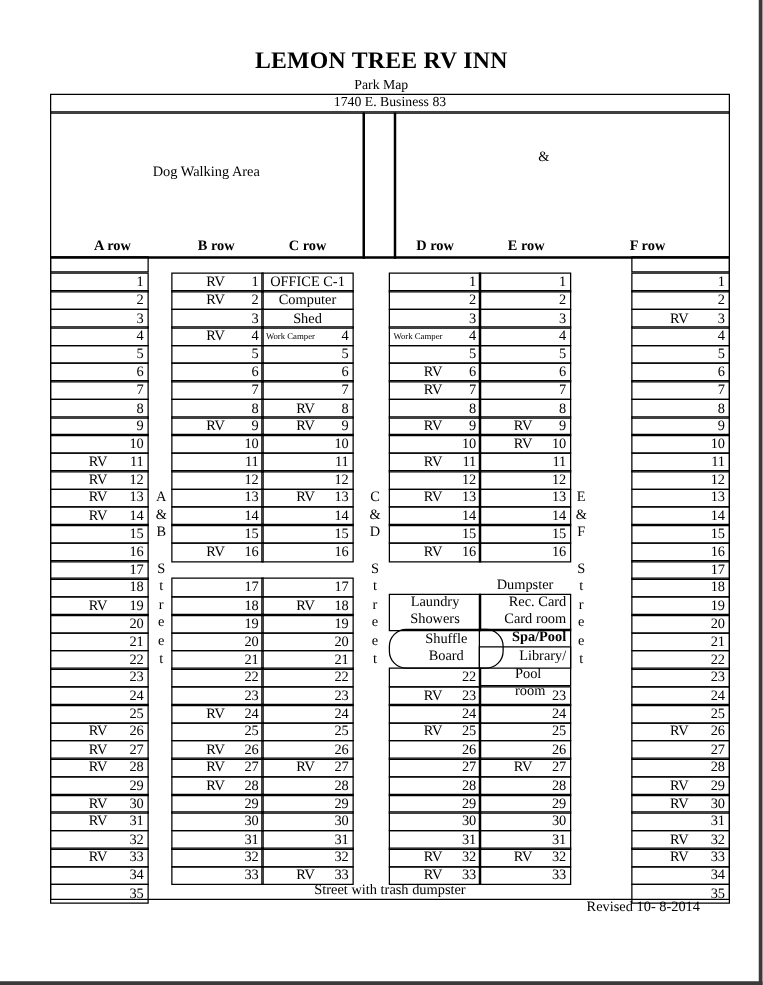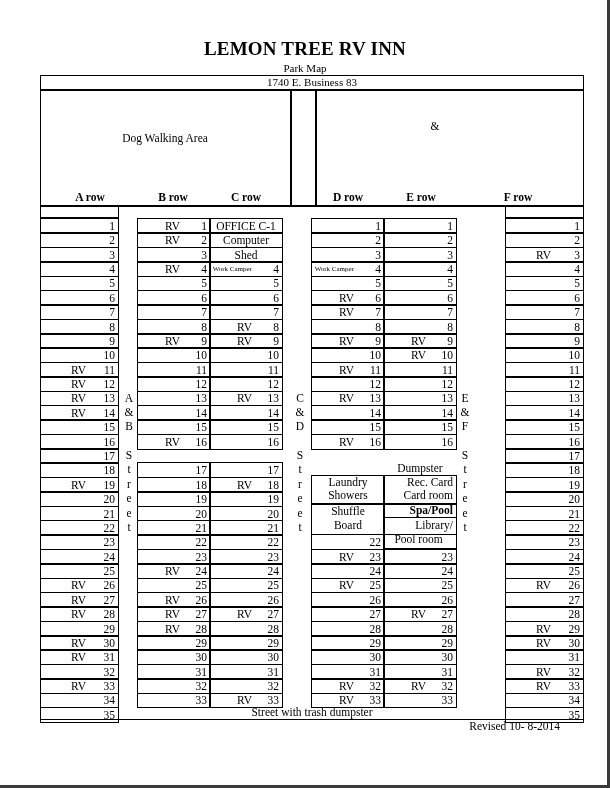--- a/index.html
+++ b/index.html
@@ -709,26 +709,26 @@
 
 <div class="lbl" style="left:385px;width:70px;top:462px;">Dumpster</div>
 <div class="box" style="left:311px;top:475px;width:74px;height:30px;">
   <div style="text-align:center;font-size:11.5px;line-height:13px;">Laundry</div>
   <div style="text-align:center;font-size:11.5px;line-height:13px;">Showers</div>
 </div>
 <div class="box" style="left:383px;top:475px;width:74px;height:30px;">
   <div style="text-align:right;padding-right:3px;font-size:11.5px;line-height:13px;">Rec. Card</div>
   <div style="text-align:right;padding-right:3px;font-size:11.5px;line-height:13px;">Card room</div>
 </div>
-<div class="box" style="left:311px;top:503px;width:74px;height:32px;">
+<div class="box" style="left:311px;top:503px;width:92px;height:32px;border-radius:14px;">
   <div style="text-align:center;font-size:11.5px;line-height:14px;">Shuffle</div>
   <div style="text-align:center;font-size:11.5px;line-height:14px;">Board</div>
 </div>
 <div class="box" style="left:383px;top:503px;width:74px;height:32px;font-weight:bold;">
   <div style="text-align:right;padding-right:3px;font-size:11.5px;line-height:13px;">Spa/Pool</div>
 </div>
 <div class="box" style="left:383px;top:517px;width:74px;height:32px;">
   <div style="text-align:right;padding-right:3px;font-size:11.5px;line-height:14px;">Library/</div>
-  <div style="text-align:center;padding-right:3px;font-size:11.5px;line-height:14px;">Pool room</div>
+  <div style="text-align:left;padding-right:3px;font-size:11.5px;line-height:14px;margin-left:28px;">Pool room</div>
 </div>
 
 <div class="lbl" style="left:119px;width:386px;top:706px;">Street with trash dumpster</div>
 <div class="abs" style="left:420px;width:140px;top:720px;font-size:11.5px;text-align:right;">Revised 10- 8-2014</div>
 
 </body></html>

